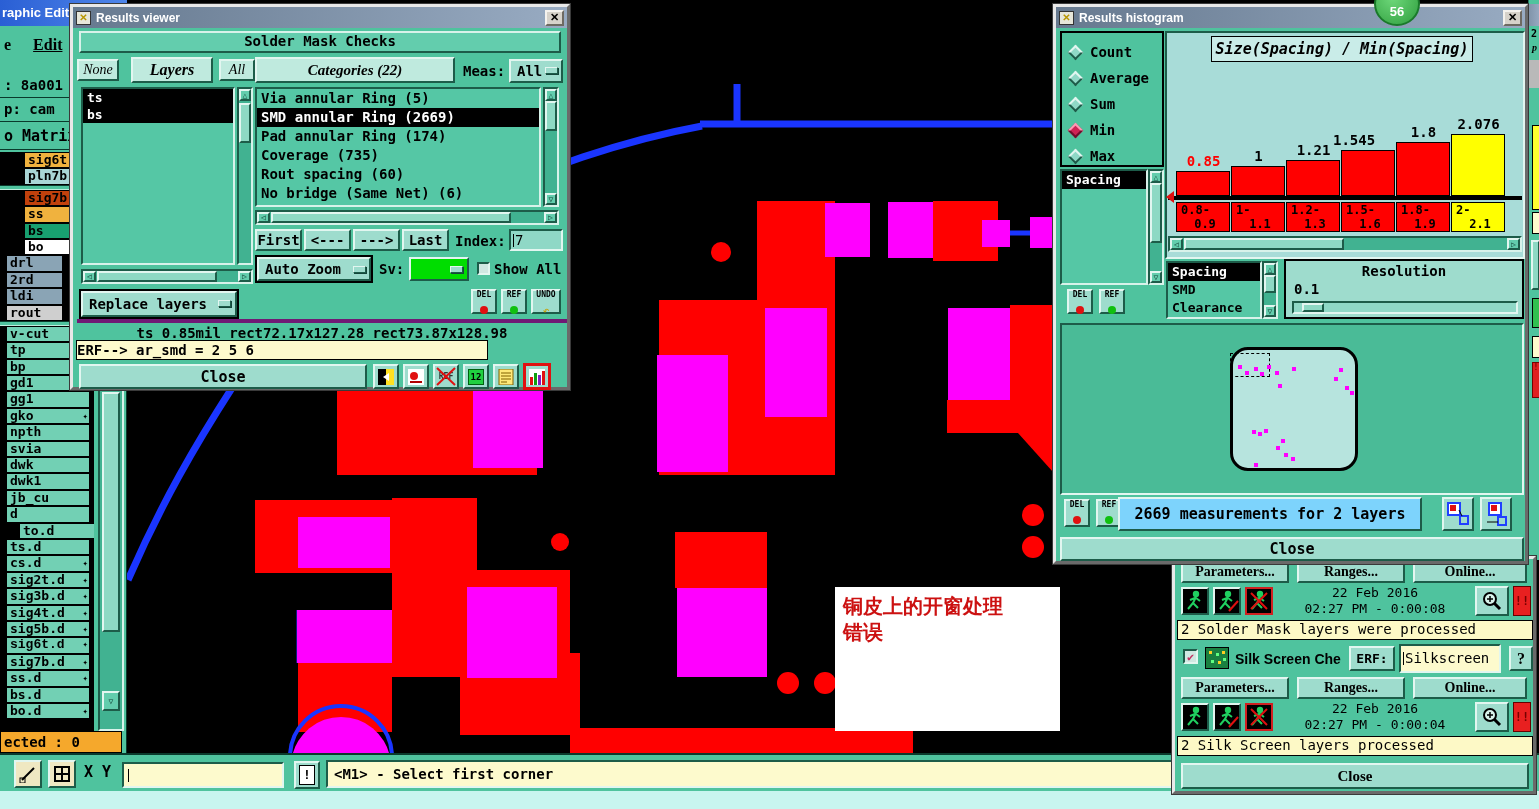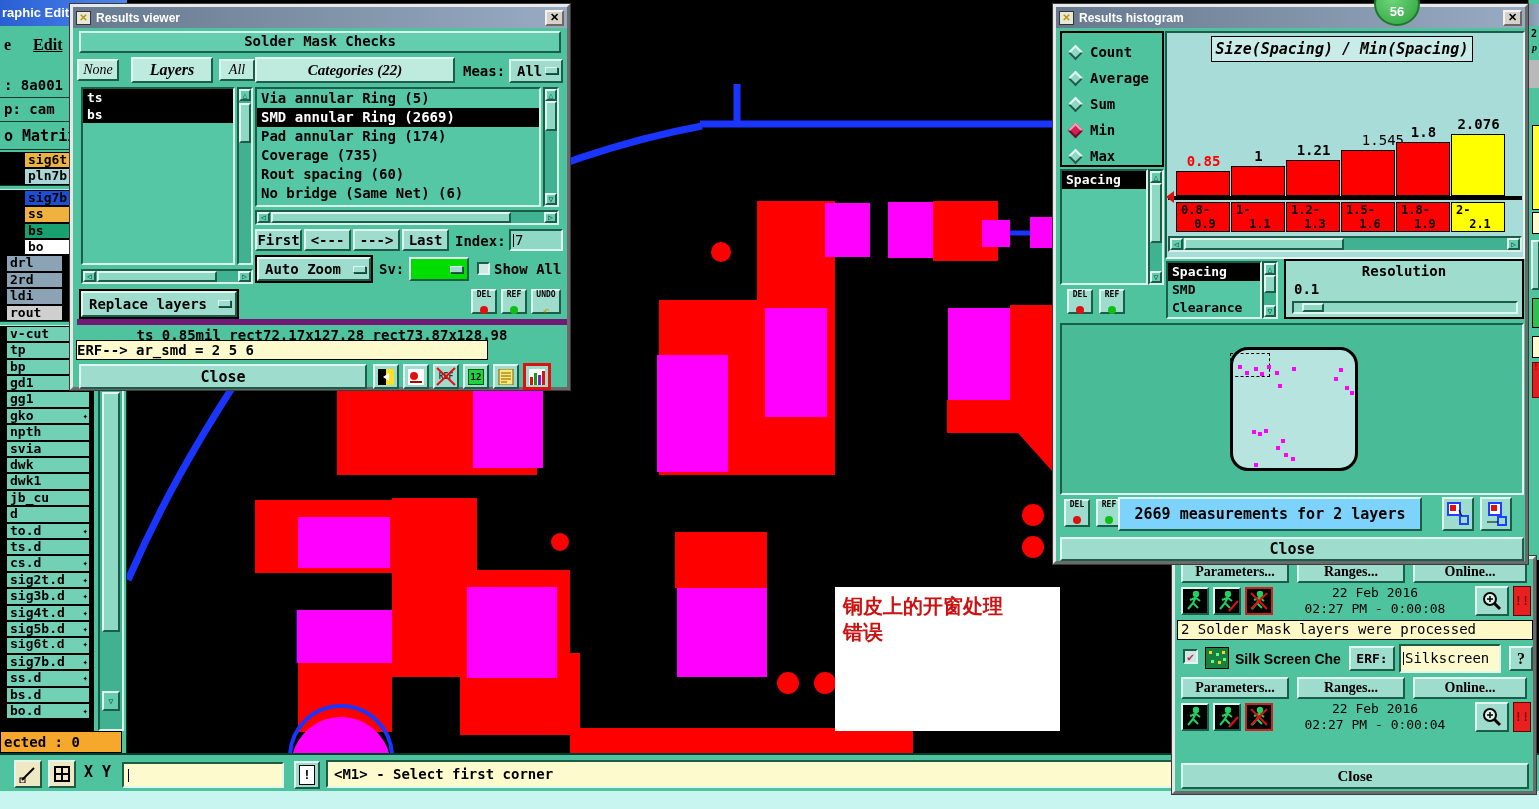--- a/index.html
+++ b/index.html
@@ -127,42 +127,42 @@
   <div class="abs mono b" style="left:0;top:98px;width:127px;height:24px;line-height:22px;font-size:14px;border-bottom:1px solid #0a3a2c;padding-left:4px">
     <span>p: cam</span>
   </div>
   <div class="abs mono b" style="left:0;top:124px;width:127px;height:26px;line-height:24px;font-size:15px;border-bottom:1px solid #0a3a2c;padding-left:4px">
     <span>o Matrix</span>
   </div>
   <div class="abs" id="layer-list" style="left:0;top:152px;width:94px;height:580px;background:#000;overflow:hidden">
         <div class="lrow" style="background: rgb(240, 178, 62); margin-left: 24px; width: 54px;">sig6t</div>
         <div class="lrow" style="background: rgb(169, 214, 214); margin-left: 24px; width: 54px;">pln7b</div>
         <div class="lsep"></div>
-        <div class="lrow" style="background: #1d4ed8; margin-left: 24px; width: 54px;">sig7b</div>
+        <div class="lrow" style="background: #c2410c; margin-left: 24px; width: 54px;">sig7b</div>
         <div class="lrow" style="background: rgb(240, 178, 62); margin-left: 24px; width: 54px;">ss</div>
         <div class="lrow" style="background: rgb(24, 160, 112); margin-left: 24px; width: 54px;">bs</div>
         <div class="lrow" style="background: rgb(255, 255, 255); margin-left: 24px; width: 54px;">bo</div>
         <div class="lrow" style="background: rgb(138, 164, 181); margin-left: 6px; width: 57px;">drl</div>
         <div class="lrow" style="background: rgb(138, 164, 181); margin-left: 6px; width: 57px;">2rd</div>
         <div class="lrow" style="background: rgb(138, 164, 181); margin-left: 6px; width: 57px;">ldi</div>
         <div class="lrow" style="background: rgb(207, 207, 207); margin-left: 6px; width: 57px;">rout</div>
         <div class="lsep"></div>
         <div class="lrow" style="background: rgb(114, 208, 180); margin-left: 6px; width: 84px;">v-cut</div>
         <div class="lrow" style="background: rgb(114, 208, 180); margin-left: 6px; width: 84px;">tp</div>
         <div class="lrow" style="background: rgb(114, 208, 180); margin-left: 6px; width: 84px;">bp</div>
         <div class="lrow" style="background: rgb(114, 208, 180); margin-left: 6px; width: 84px;">gd1<span class="arr">✦</span></div>
         <div class="lrow" style="background: rgb(114, 208, 180); margin-left: 6px; width: 84px;">gg1</div>
         <div class="lrow" style="background: rgb(114, 208, 180); margin-left: 6px; width: 84px;">gko<span class="arr">✦</span></div>
         <div class="lrow" style="background: rgb(114, 208, 180); margin-left: 6px; width: 84px;">npth</div>
         <div class="lrow" style="background: rgb(114, 208, 180); margin-left: 6px; width: 84px;">svia</div>
         <div class="lrow" style="background: rgb(114, 208, 180); margin-left: 6px; width: 84px;">dwk</div>
         <div class="lrow" style="background: rgb(114, 208, 180); margin-left: 6px; width: 84px;">dwk1</div>
         <div class="lrow" style="background: rgb(114, 208, 180); margin-left: 6px; width: 84px;">jb_cu</div>
         <div class="lrow" style="background: rgb(114, 208, 180); margin-left: 6px; width: 84px;">d</div>
-        <div class="lrow" style="background: rgb(114, 208, 180); margin-left: 6px; width: 84px;">to.d<span class="arr">✦</span></div>
+        <div class="lrow" style="background: rgb(114, 208, 180); margin-left: 19px; width: 84px;">to.d<span class="arr">✦</span></div>
         <div class="lrow" style="background: rgb(114, 208, 180); margin-left: 6px; width: 84px;">ts.d</div>
         <div class="lrow" style="background: rgb(114, 208, 180); margin-left: 6px; width: 84px;">cs.d<span class="arr">✦</span></div>
         <div class="lrow" style="background: rgb(114, 208, 180); margin-left: 6px; width: 84px;">sig2t.d<span class="arr">✦</span></div>
         <div class="lrow" style="background: rgb(114, 208, 180); margin-left: 6px; width: 84px;">sig3b.d<span class="arr">✦</span></div>
         <div class="lrow" style="background: rgb(114, 208, 180); margin-left: 6px; width: 84px;">sig4t.d<span class="arr">✦</span></div>
         <div class="lrow" style="background: rgb(114, 208, 180); margin-left: 6px; width: 84px;">sig5b.d<span class="arr">✦</span></div>
         <div class="lrow" style="background: rgb(114, 208, 180); margin-left: 6px; width: 84px; font-family: Liberation Mono, monospace;">sig6t.d<span class="arr">✦</span></div>
         <div class="lrow" style="background: rgb(114, 208, 180); margin-left: 6px; width: 84px;">sig7b.d<span class="arr">✦</span></div>
         <div class="lrow" style="background: rgb(114, 208, 180); margin-left: 6px; width: 84px;">ss.d<span class="arr">✦</span></div>
         <div class="lrow" style="background: rgb(114, 208, 180); margin-left: 6px; width: 84px;">bs.d</div>
@@ -337,20 +337,22 @@
         <svg width="24" height="24">
    <circle cx="10" cy="10" r="6" fill="#d8f2ea" stroke="#000" stroke-width="2"></circle>
    <line x1="10" y1="7" x2="10" y2="13" stroke="#000" stroke-width="1.5"></line>
    <line x1="7" y1="10" x2="13" y2="10" stroke="#000" stroke-width="1.5"></line>
    <line x1="14.5" y1="14.5" x2="20" y2="20" stroke="#000" stroke-width="3"></line>
         </svg>
       </div>
   <div class="abs ctr" style="left:338px;top:143px;width:18px;height:30px;background:#e82020;border:1px solid #600;color:#700;font-weight:bold;font-size:12px">
     <span>!!</span>
       </div>
+  <div class="abs ybar mono" style="left:2px;top:177px;width:356px;height:20px">
+    <span>2 Silk Screen layers processed</span></div>
 
   <div class="abs raised ctr b" style="left:6px;top:204px;width:348px;height:26px;font-size:15px;font-family:'Liberation Serif',serif">
     <span>Close</span>
       </div>
 </div>
 
 <div class="abs win" style="left:70px;top:4px;width:500px;height:386px;z-index:5">
   <div class="titlebar">
     <div class="wicon">✕</div>
     <span>Results viewer</span>
@@ -441,21 +443,21 @@
   <div class="abs mono b" style="left:421px;top:254px;font-size:14px">
     <span>Show All</span></div>
 
   <div class="abs raised" style="left:398px;top:282px;width:26px;height:25px;text-align:center">
     <div class="tiny">DEL</div><span class="dot" style="background:#e01010"></span></div>
   <div class="abs raised" style="left:428px;top:282px;width:26px;height:25px;text-align:center">
     <div class="tiny">REF</div><span class="dot" style="background:#10c010"></span></div>
   <div class="abs raised" style="left:458px;top:282px;width:30px;height:25px;text-align:center">
     <div class="tiny">UNDO</div><span style="color:#c8a000;font-size:11px;line-height:10px">↶</span></div>
 
-  <div class="abs mono b" style="left:4px;top:312px;width:490px;height:20px;text-align:center;font-size:14px;line-height:20px;border-top:6px solid #701a75">
+  <div class="abs mono b" style="left:4px;top:312px;width:490px;height:20px;text-align:center;font-size:14px;line-height:20px;border-top:4px solid #701a75">
     <span>ts 0.85mil  rect72.17x127.28  rect73.87x128.98</span></div>
   <div class="abs mono b cream" style="left:3px;top:333px;width:412px;height:20px;border:1px solid #000;font-size:14px;line-height:18px;padding-left:0">
     <span>ERF--&gt; ar_smd = 2 5 6</span></div>
 
   <div class="abs raised ctr mono b" style="left:6px;top:357px;width:288px;height:25px;font-size:15px">
     <span>Close</span>
       </div>
 
   <div class="abs iconbtn" style="left:300px;top:357px;width:26px;height:25px">
     <svg width="16" height="16">
@@ -548,21 +550,21 @@
     <span>Size(Spacing) / Min(Spacing)</span>
       </div>
   <div class="abs" id="bars" style="left:120px;top:97px;width:332px;height:92px">
         <div style="position: absolute; bottom: 0px; left: 0px; width: 54px; height: 25px; background: rgb(255, 0, 0); border: 1px solid rgb(0, 0, 0);"></div>
         <div style="position: absolute; bottom: 27px; left: -8px; width: 71px; text-align: center; font-weight: bold; font-size: 14px; color: rgb(255, 0, 0);">0.85</div>
         <div style="position: absolute; bottom: 0px; left: 55px; width: 54px; height: 30px; background: rgb(255, 0, 0); border: 1px solid rgb(0, 0, 0);"></div>
         <div style="position: absolute; bottom: 32px; left: 47px; width: 71px; text-align: center; font-weight: bold; font-size: 14px; color: rgb(0, 0, 0);">1</div>
         <div style="position: absolute; bottom: 0px; left: 110px; width: 54px; height: 36px; background: rgb(255, 0, 0); border: 1px solid rgb(0, 0, 0);"></div>
         <div style="position: absolute; bottom: 38px; left: 102px; width: 71px; text-align: center; font-weight: bold; font-size: 14px; color: rgb(0, 0, 0);">1.21</div>
         <div style="position: absolute; bottom: 0px; left: 165px; width: 54px; height: 46px; background: rgb(255, 0, 0); border: 1px solid rgb(0, 0, 0);"></div>
-        <div style="position: absolute; bottom: 48px; left: 157px; width: 71px; text-align: right; font-weight: normal; font-size: 14px; color: rgb(0, 0, 0);">1.545</div>
+        <div style="position: absolute; bottom: 48px; left: 157px; width: 71px; text-align: left; font-weight: bold; font-size: 14px; color: rgb(0, 0, 0);">1.545</div>
         <div style="position: absolute; bottom: 0px; left: 220px; width: 54px; height: 54px; background: rgb(255, 0, 0); border: 1px solid rgb(0, 0, 0);"></div>
         <div style="position: absolute; bottom: 56px; left: 212px; width: 71px; text-align: center; font-weight: bold; font-size: 14px; color: rgb(0, 0, 0);">1.8</div>
         <div style="position: absolute; bottom: 0px; left: 275px; width: 54px; height: 62px; background: rgb(255, 255, 0); border: 1px solid rgb(0, 0, 0);"></div>
         <div style="position: absolute; bottom: 64px; left: 267px; width: 71px; text-align: center; font-weight: bold; font-size: 14px; color: rgb(0, 0, 0);">2.076</div>
       </div>
   <div class="abs" style="left:112px;top:189px;width:354px;height:4px;background:#000"></div>
   <div class="abs" style="left:110px;top:184px;width:0;height:0;border-top:6px solid transparent;border-bottom:6px solid transparent;border-right:8px solid #e01010"></div>
   <div class="abs" id="ranges" style="left:120px;top:195px;width:332px;height:30px">
         <div style="position: absolute; left: 0px; top: 0px; width: 54px; height: 30px; background: rgb(255, 0, 0); border: 1px solid rgb(0, 0, 0); font-weight: bold; font-size: 12px; line-height: 14px; padding-left: 4px;">
           <div>0.8-</div>

